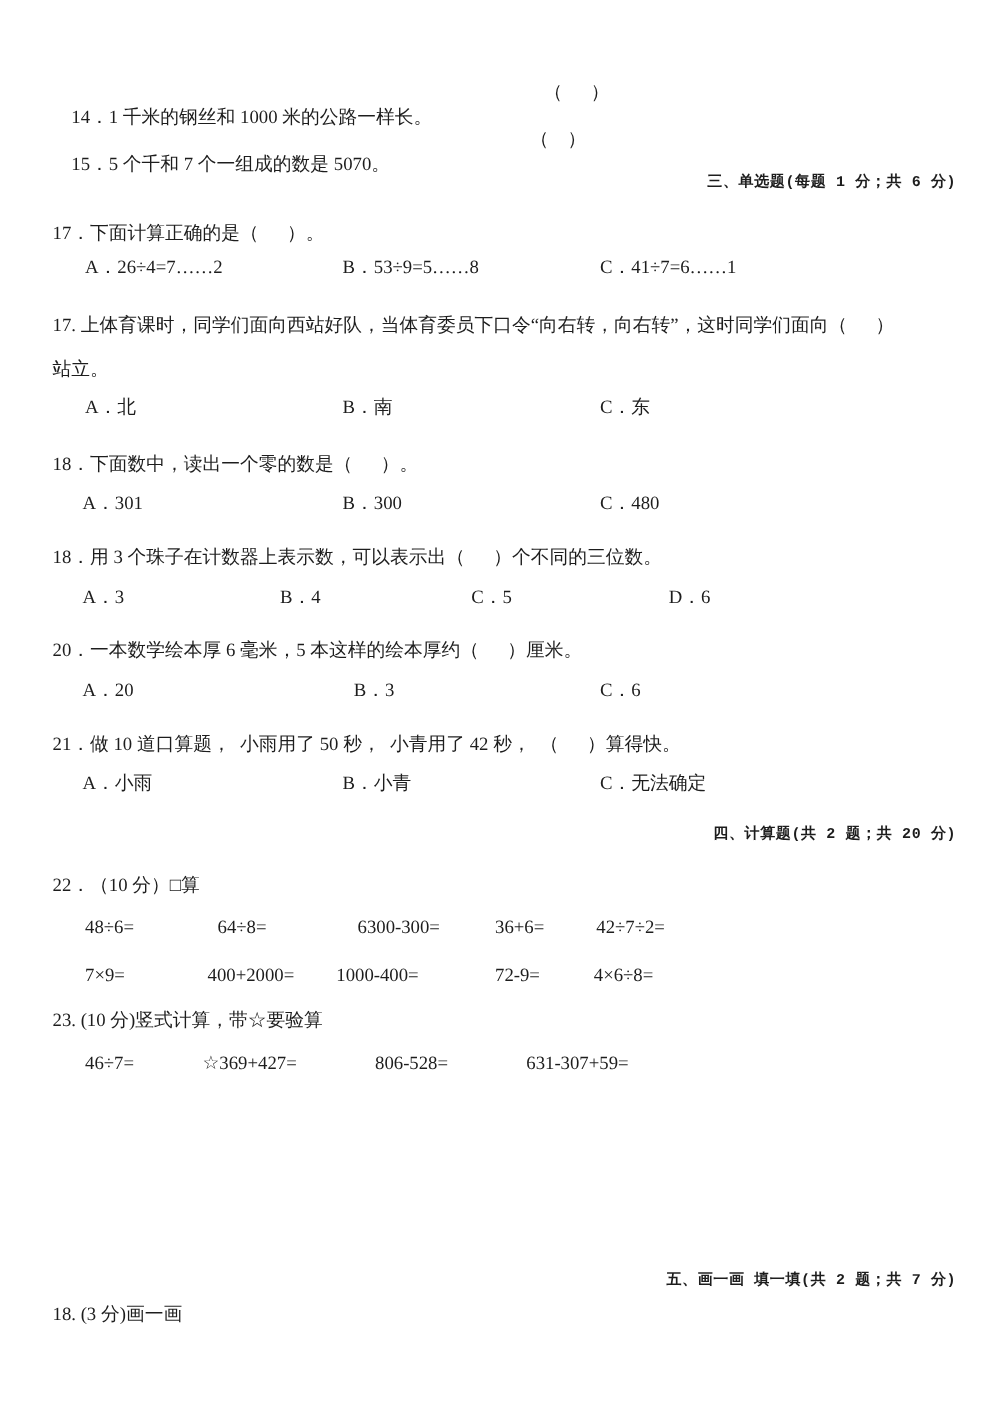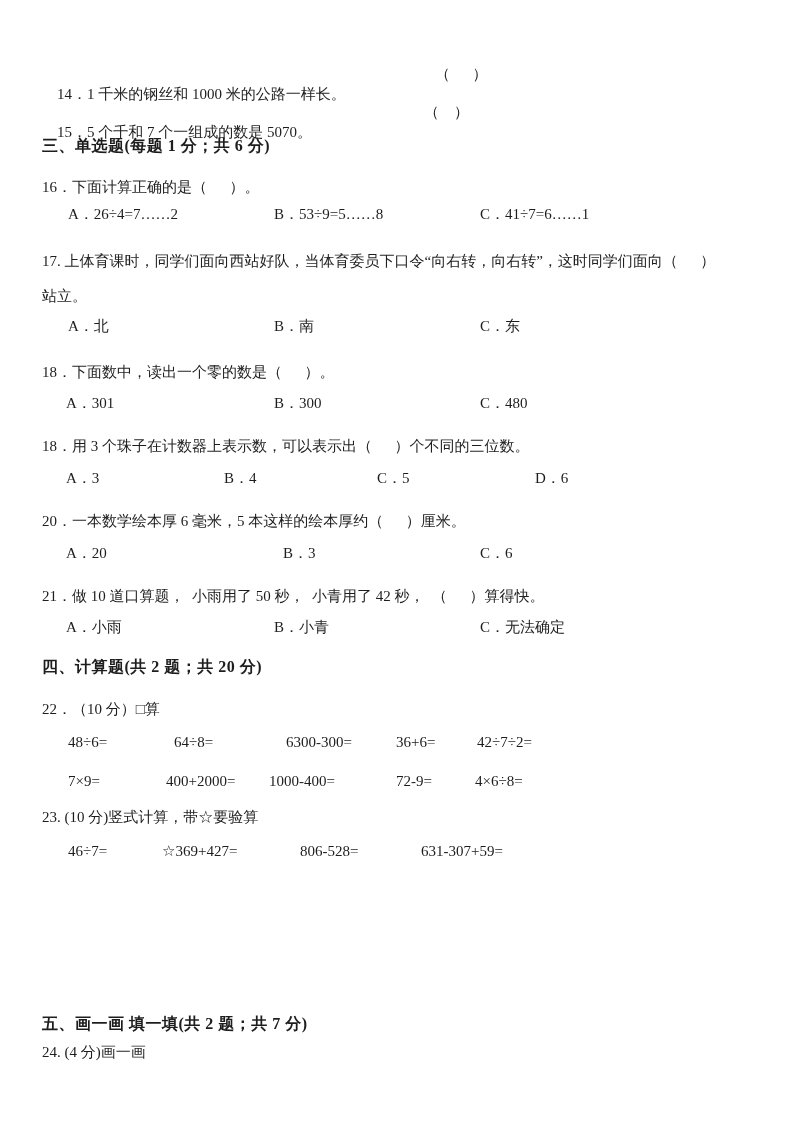--- a/index.html
+++ b/index.html
@@ -14,24 +14,25 @@
   }
   .ln{
     position:absolute;
     left:42px;
     right:28px;
     font-size:15px;
     line-height:20px;
     white-space:pre;
   }
   .hd{
-    font-family:Liberation Serif, serif;
+    font-family:Liberation Mono, monospace;
     font-weight:bold;
-    font-size:16px;
+    font-size:12px;
     letter-spacing:0.5px;
+    text-align:right;
   }
   .opt{
     position:absolute;
     top:0;
     white-space:pre;
   }
   .blank{
     position:absolute;
     top:0;
     white-space:pre;
@@ -46,21 +47,21 @@
     <span>14．1 千米的钢丝和 1000 米的公路一样长。</span>
     <span class="blank" style="left:393px">（      ）</span>
   </div>
   <div class="ln" style="top:102px">
     <span>15．5 个千和 7 个一组成的数是 5070。</span>
     <span class="blank" style="left:382px">（    ）</span>
   </div>
 
   <div class="ln hd" style="top:136px">三、单选题(每题 1 分；共 6 分)</div>
 
-  <div class="ln" style="top:177px">16．下面计算正确的是（      ）。</div>
+  <div class="ln" style="top:177px">17．下面计算正确的是（      ）。</div>
   <div class="ln" style="top:204px">
     <span class="opt" style="left:26px">A．26÷4=7……2</span>
     <span class="opt" style="left:232px">B．53÷9=5……8</span>
     <span class="opt" style="left:438px">C．41÷7=6……1</span>
   </div>
 
   <div class="ln" style="top:251px">17. 上体育课时，同学们面向西站好队，当体育委员下口令“向右转，向右转”，这时同学们面向（      ）</div>
   <div class="ln" style="top:316px">
     <span class="opt" style="left:26px">A．北</span>
     <span class="opt" style="left:232px">B．南</span>
@@ -117,15 +118,15 @@
 
   <div class="ln" style="top:807px">23. (10 分)竖式计算，带☆要验算</div>
   <div class="ln" style="top:841px">
     <span class="opt" style="left:26px">46÷7=</span>
     <span class="opt" style="left:120px">☆369+427=</span>
     <span class="opt" style="left:258px">806-528=</span>
     <span class="opt" style="left:379px">631-307+59=</span>
   </div>
 
   <div class="ln hd" style="top:1014px">五、画一画 填一填(共 2 题；共 7 分)</div>
-  <div class="ln" style="top:1042px">24. (4 分)画一画</div>
+  <div class="ln" style="top:1042px">18. (3 分)画一画</div>
 
 </div>
 
 </body></html>

